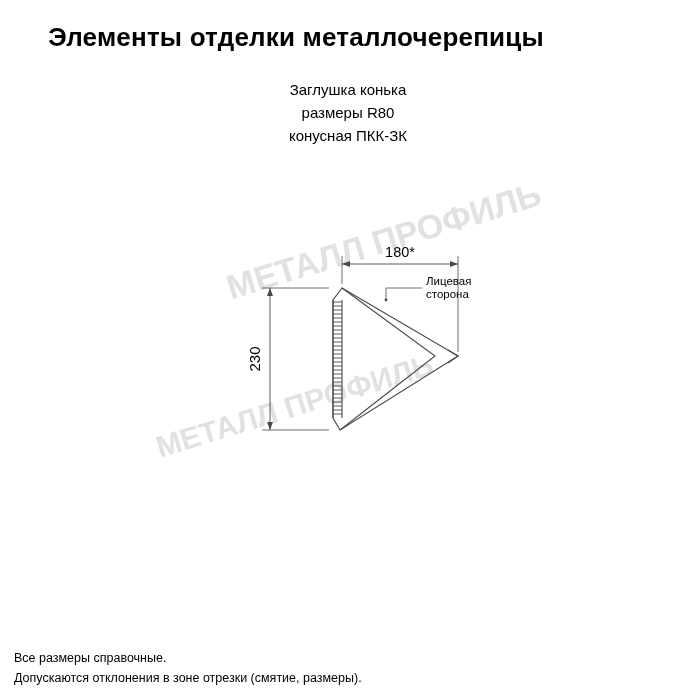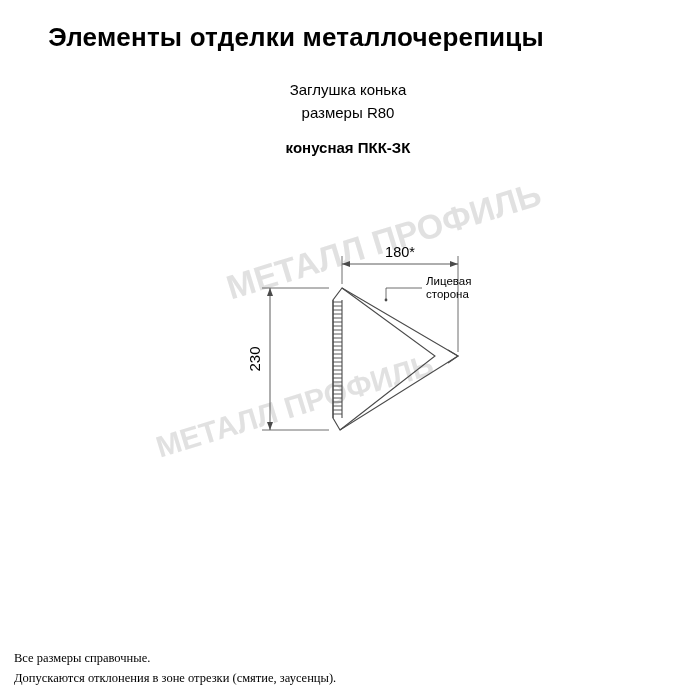--- a/index.html
+++ b/index.html
@@ -40,22 +40,21 @@
     text-align: center;
     font-size: 15px;
     line-height: 23px;
     color: #000;
   }
   .subtitle .line2 {
     display: block;
   }
   .subtitle .line3 {
     display: block;
-    margin-top: 12px;
-    font-weight: bold;
+    margin-top: 0;
   }
   .watermark-layer {
     position: absolute;
     inset: 0;
     pointer-events: none;
   }
   .wm {
     position: absolute;
     font-family: "Liberation Sans", sans-serif;
     font-weight: bold;
@@ -82,21 +81,20 @@
     top: 230px;
     text-align: right;
   }
   .footer {
     position: absolute;
     left: 14px;
     bottom: 12px;
     font-size: 12.5px;
     line-height: 20px;
     color: #000;
-    font-family: Liberation Serif, serif;
   }
   .footer .f2 {
     display: block;
   }
 </style>
 </head>
 <body>
 
 <div class="page">
 
@@ -188,16 +186,16 @@
         <text x="210" y="27" font-size="14.5" text-anchor="middle">180*</text>
         <text x="0" y="0" font-size="15" text-anchor="middle" transform="translate(70,129) rotate(-90)">230</text>
         <text x="236" y="55" font-size="11.5">Лицевая</text>
         <text x="236" y="68" font-size="11.5">сторона</text>
       </g>
     </svg>
   </div>
 
   <div class="footer">
     <span class="f1">Все размеры справочные.</span>
-    <span class="f2">Допускаются отклонения в зоне отрезки (смятие, заусенцы).</span>
+    <span class="f2">Допускаются отклонения в зоне отрезки (смятие, размеры).</span>
   </div>
 
 </div>
 
 </body></html>

